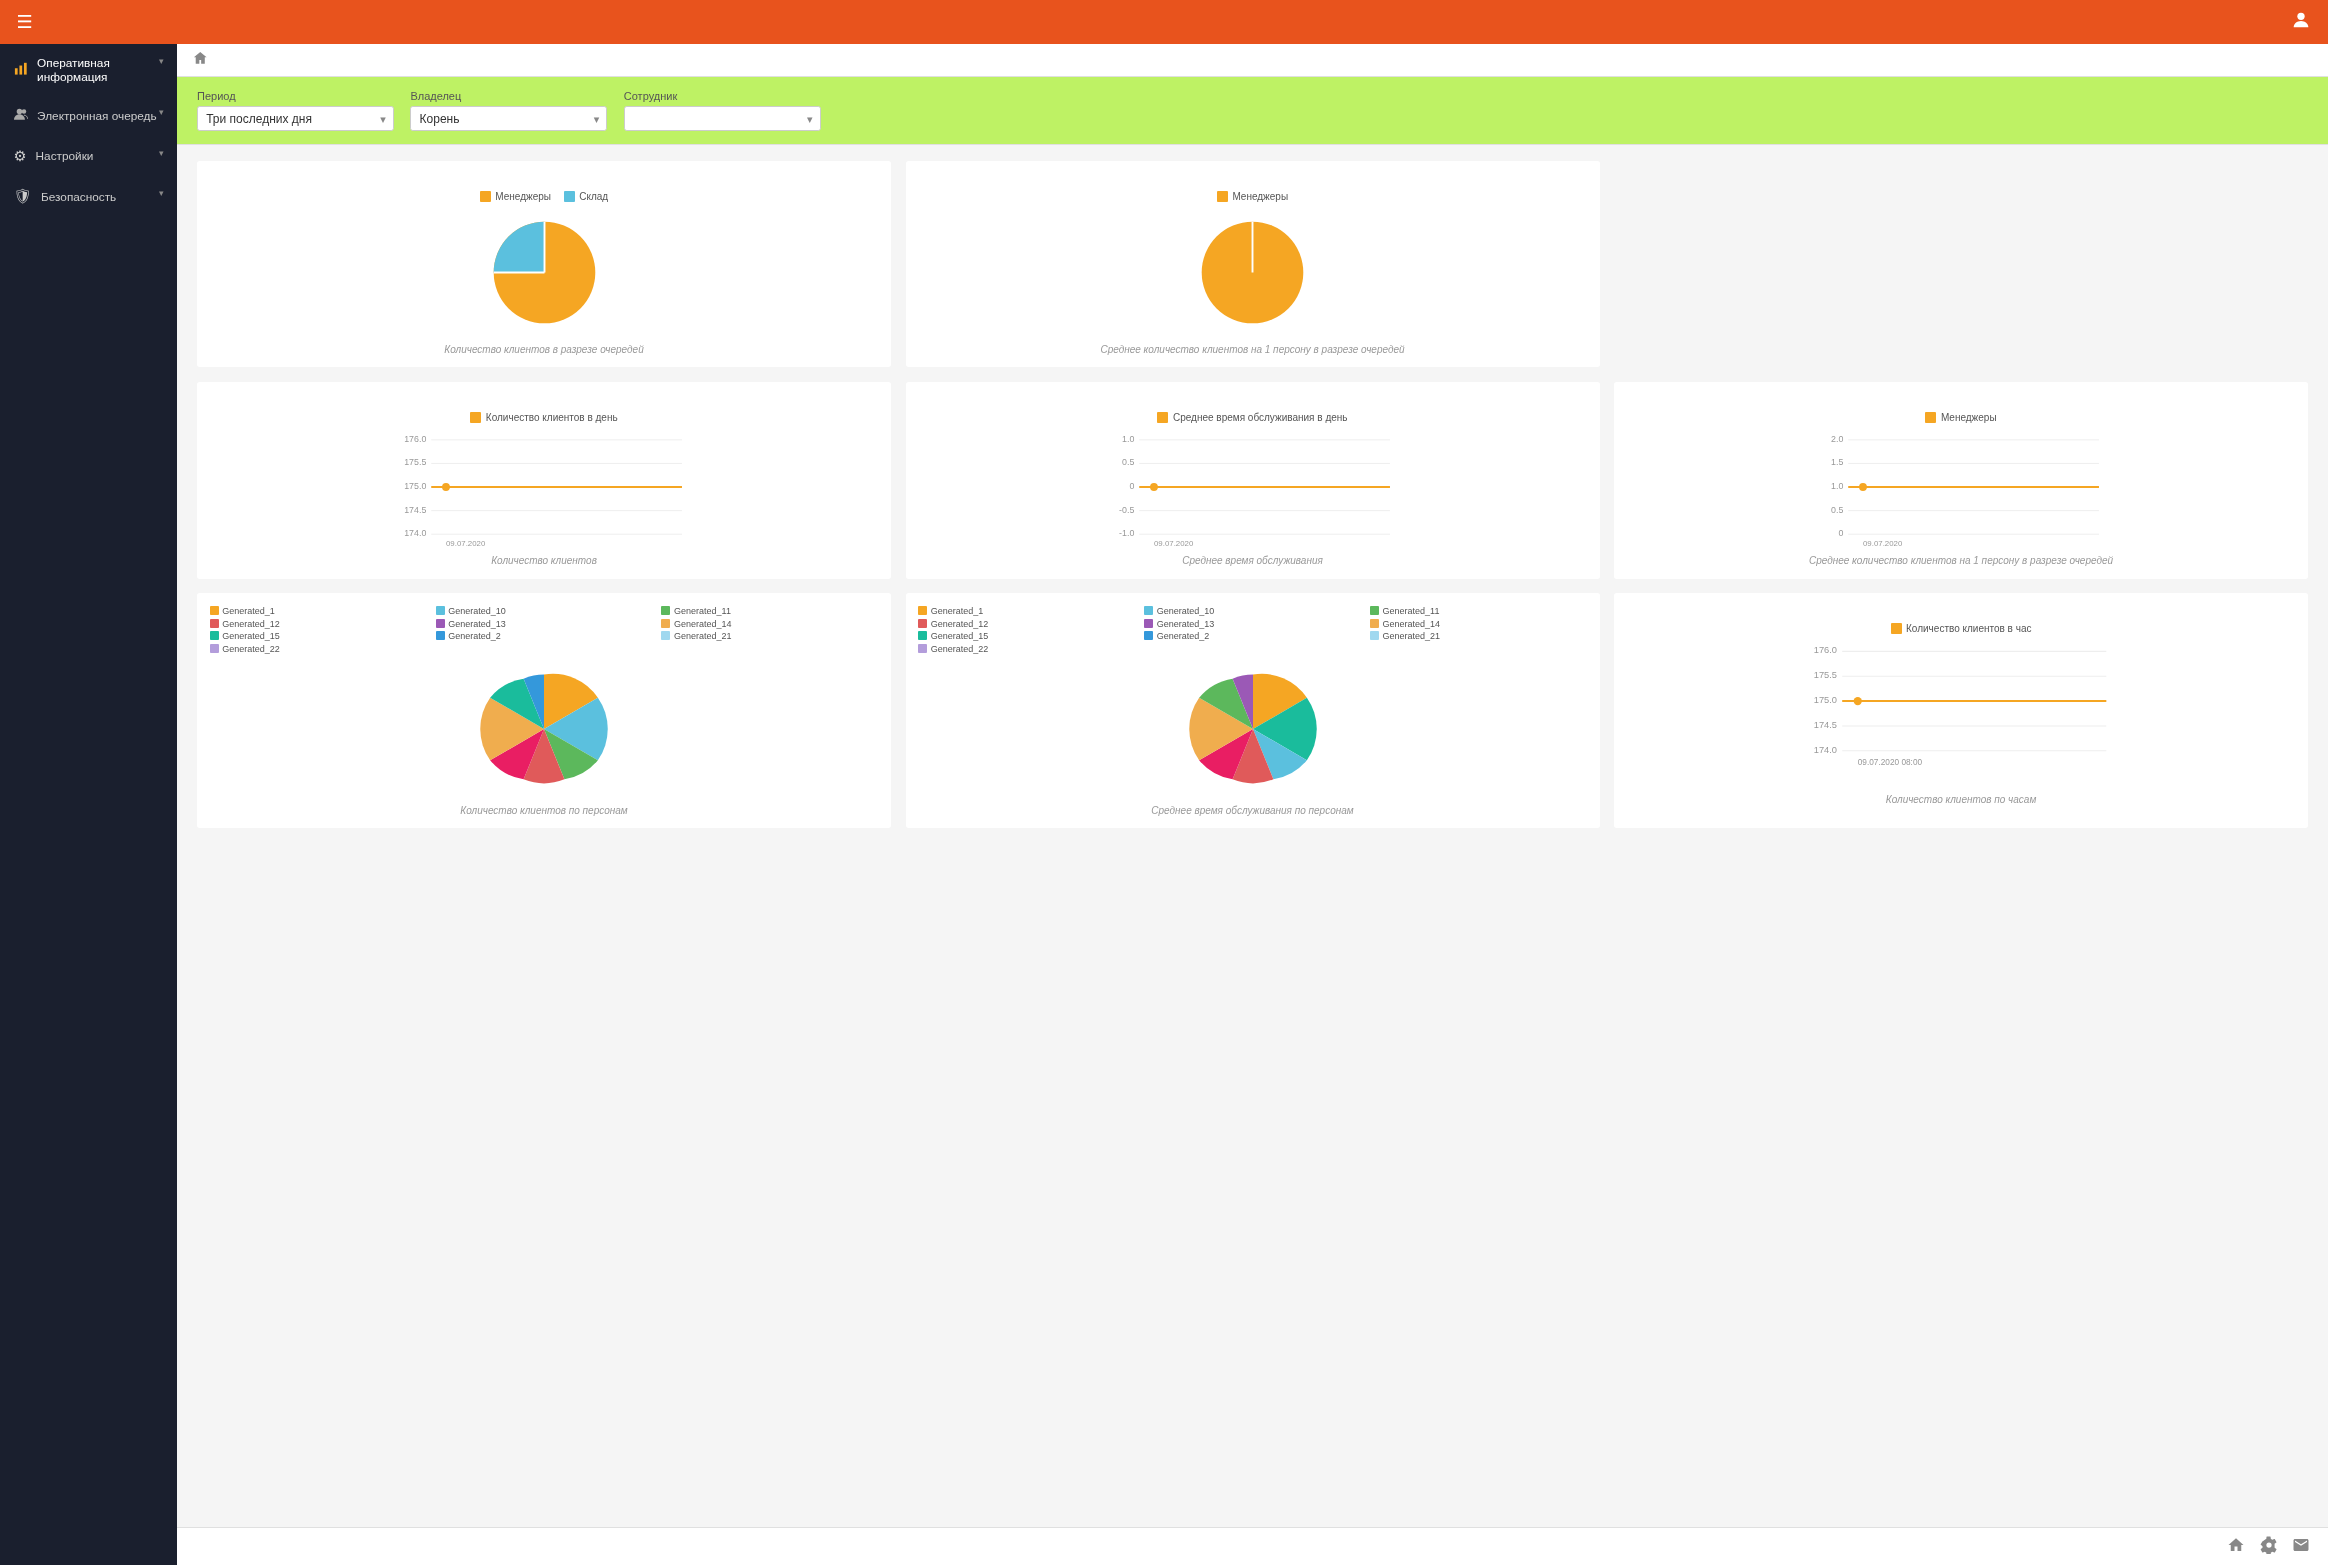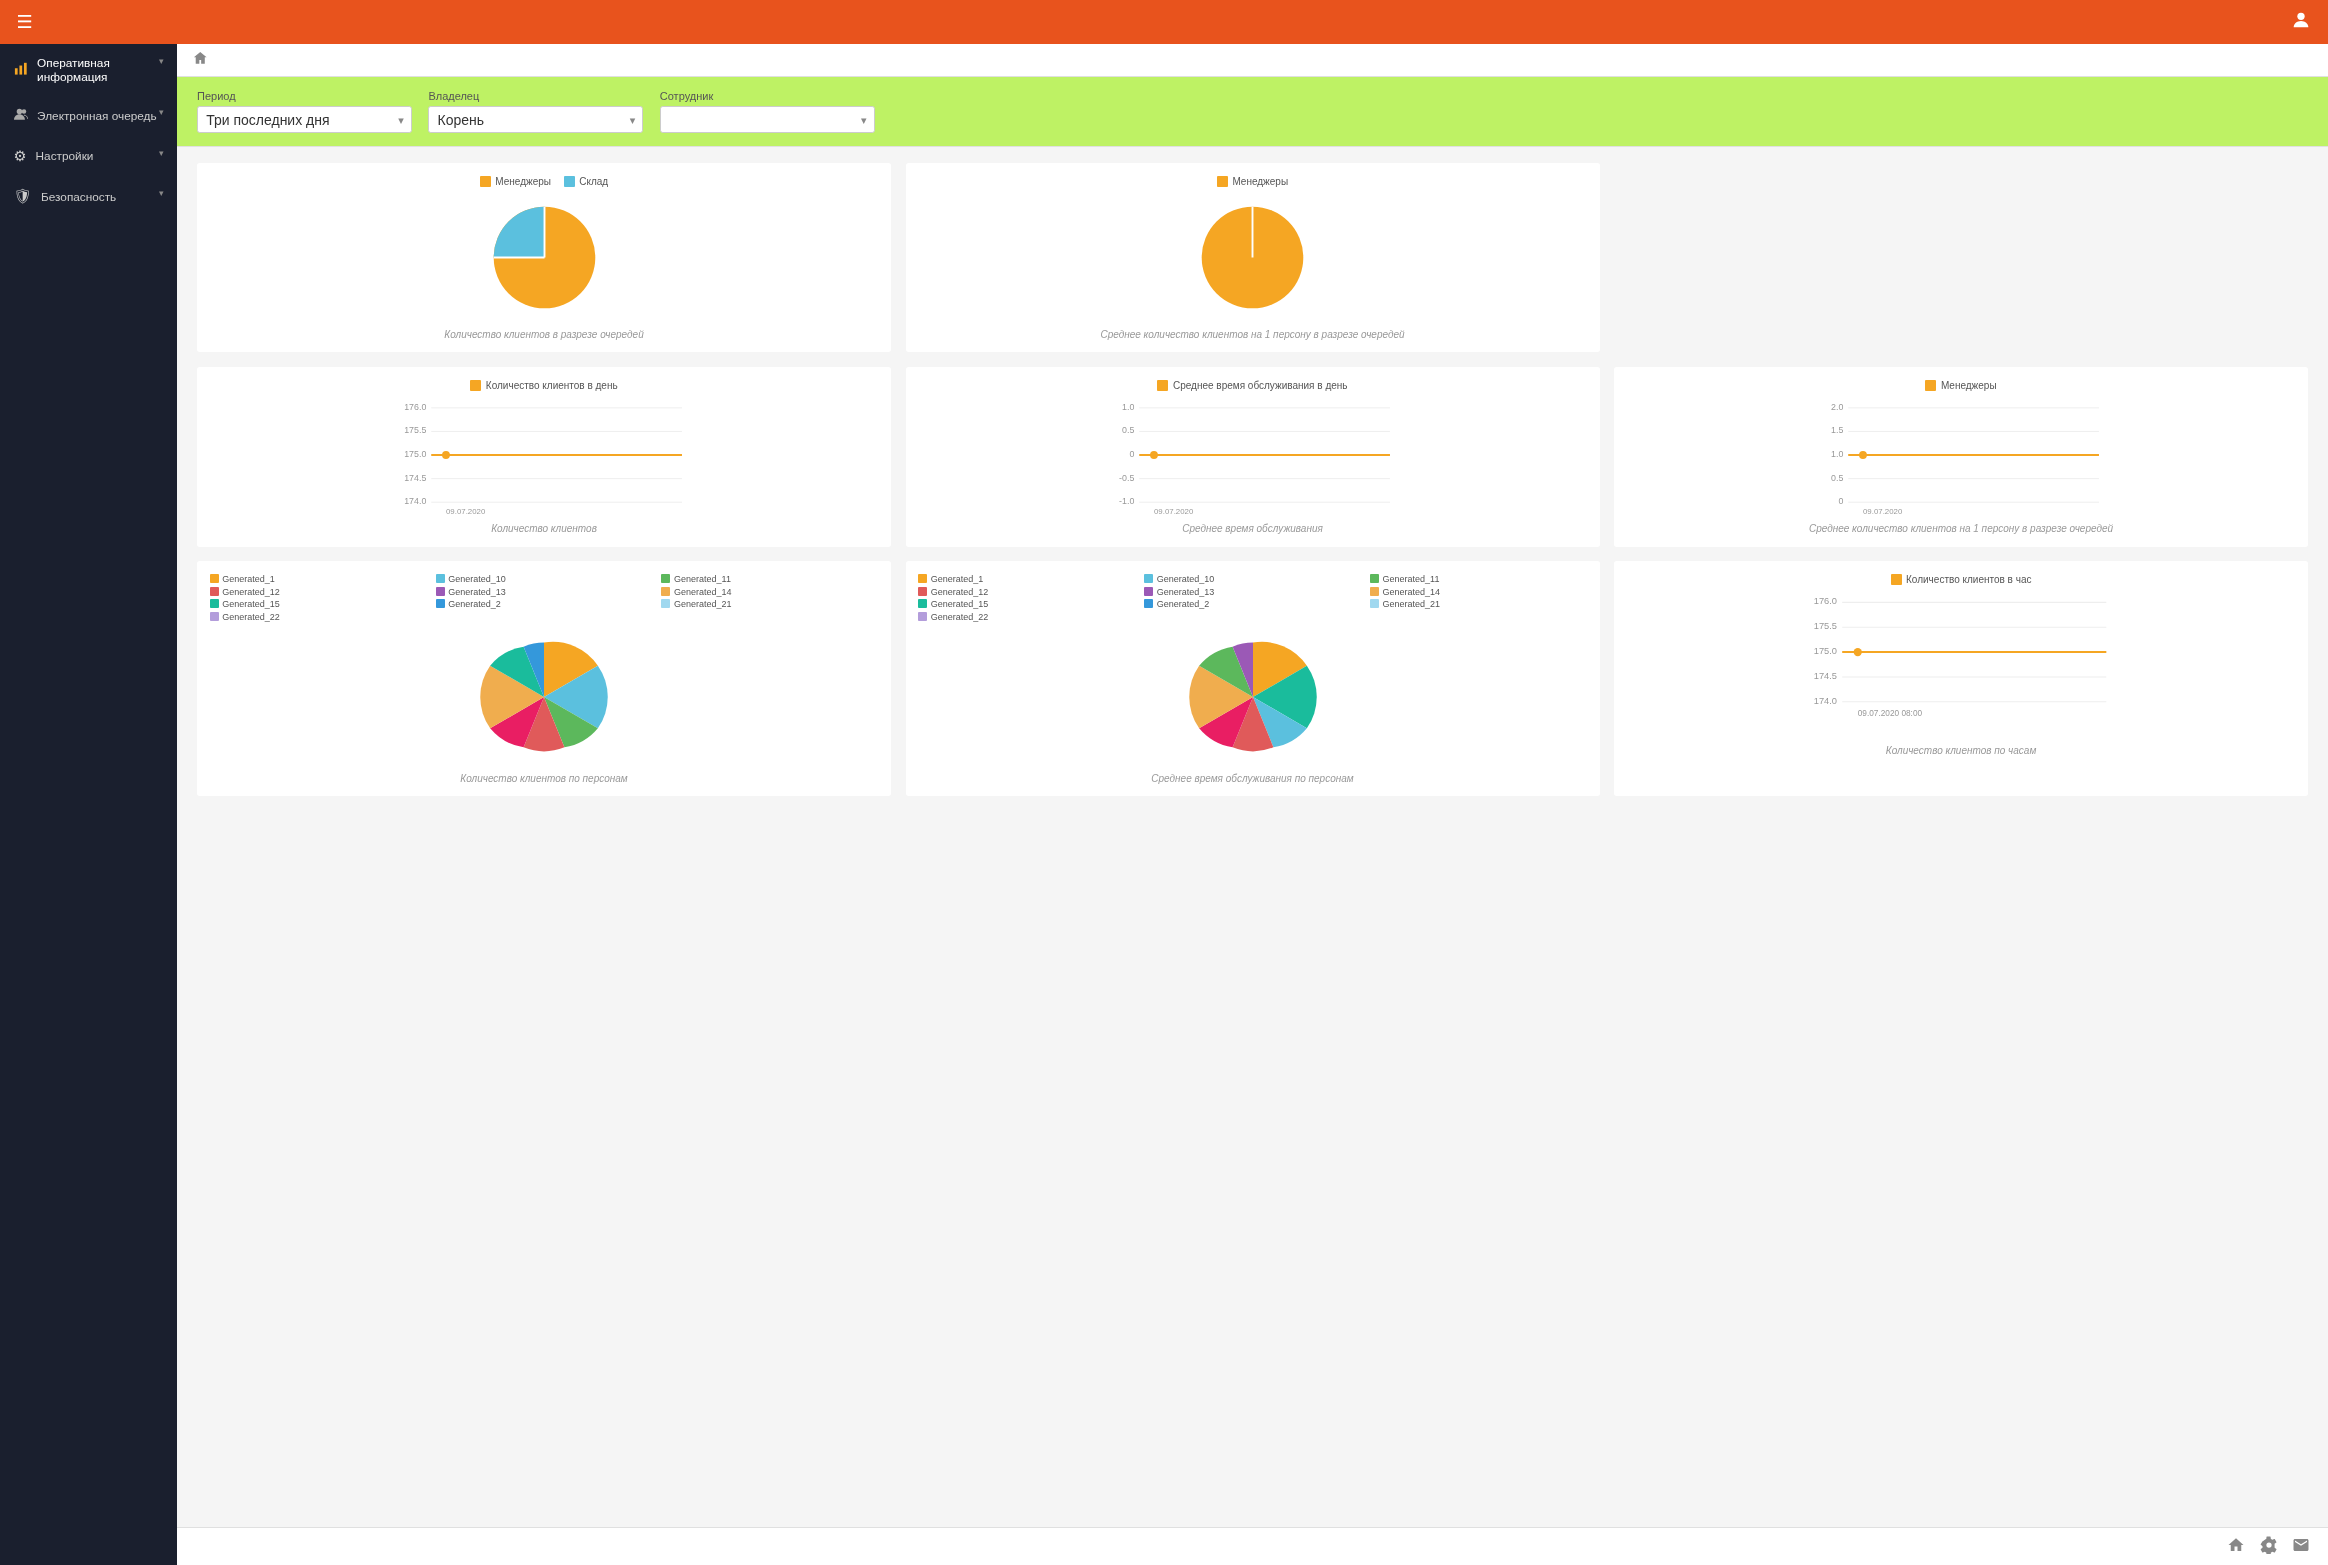--- a/index.html
+++ b/index.html
@@ -69,27 +69,27 @@
       display: flex;
       gap: 16.4px;
       border-bottom: 0.9px solid #e0e0e0;
     }
     .filter-group { display: flex; flex-direction: column; gap: 4.5px; }
     .filter-label { font-size: 11px; color: #555; }
     .filter-select {
       border: 0.9px solid #ccc;
       border-radius: 2.7px;
       padding: 4.5px 27px 4.5px 8.2px;
-      font-size: 14px;
+      font-size: 12px;
       color: #333;
       background: #fff;
       cursor: pointer;
       appearance: none;
       -webkit-appearance: none;
-      width: 215px;
+      width: 197px;
       position: relative;
     }
     .select-wrapper { position: relative; }
     .select-wrapper::after {
       content: '▾';
       position: absolute;
       right: 8.2px;
       top: 50%;
       transform: translateY(-50%);
       pointer-events: none;
@@ -113,21 +113,21 @@
       margin-bottom: 14.5px;
     }
     .chart-card {
       background: #fff;
       border-radius: 2.7px;
       padding: 12.7px;
       display: flex;
       flex-direction: column;
       align-items: center;
     }
-    .chart-legend { display: flex; gap: 12.7px; align-items: center; margin-bottom: 7.3px; flex-wrap: wrap; }
+    .chart-legend { display: flex; gap: 12.7px; align-items: center; margin-bottom: 7.3px; flex-wrap: wrap; margin-top: 17px; }
     .legend-item { display: flex; align-items: center; gap: 4.5px; font-size: 10px; color: #555; }
     .legend-dot { width: 11px; height: 11px; border-radius: 0.9px; flex-shrink: 0; }
     .chart-subtitle { font-size: 10px; color: #999; margin-top: 7.3px; text-align: left; font-style: italic; }
 
     
     .pie-container { width: 127px; height: 127px; }
 
     
     .line-chart-container { width: 100%; height: 118px; }
 

